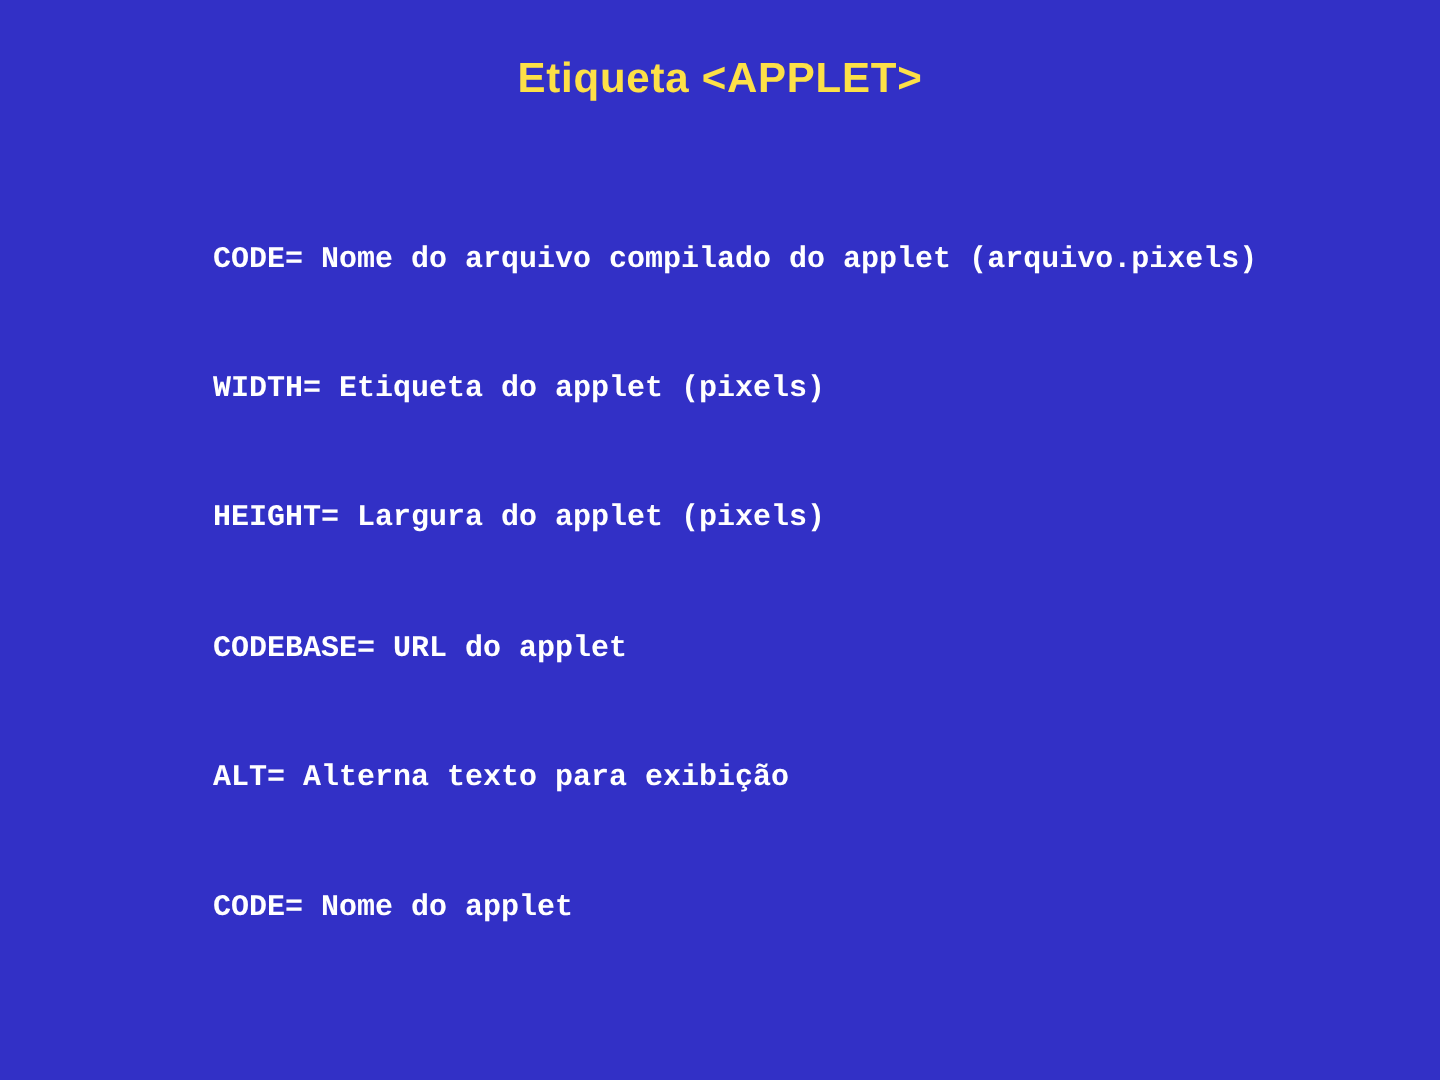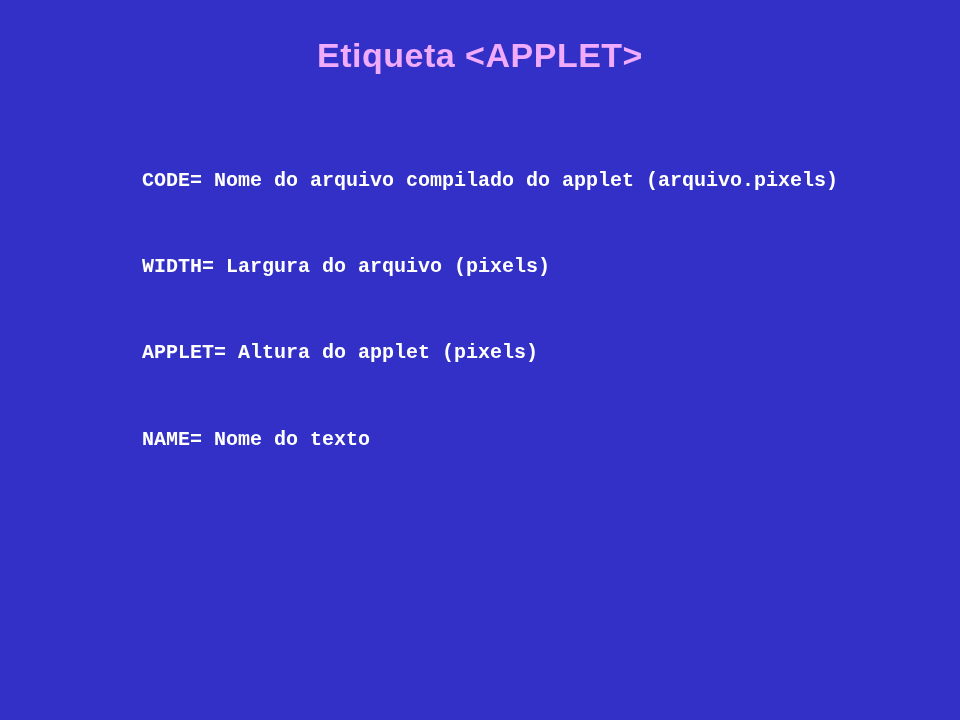--- a/index.html
+++ b/index.html
@@ -15,45 +15,47 @@
     font-weight: bold;
     color: #ffffff;
   }
   .slide {
     box-sizing: border-box;
     padding: 36px 94px 40px 94px;
   }
   .title {
     font-family: Arial, Helvetica, sans-serif;
     font-weight: bold;
-    color: #f0abfc;
-    font-size: 34px;
+    color: #fde047;
+    font-size: 28px;
     text-align: center;
     margin: 0 0 34px 0;
     letter-spacing: 0.5px;
   }
   .code {
     font-size: 20px;
     line-height: 1.44;
     white-space: pre;
   }
   .line { display: block; }
   .indent1 { padding-left: 48px; }
 </style>
 </head>
 <body>
 
 <div class="slide">
   <h1 class="title">Etiqueta &lt;APPLET&gt;</h1>
 
   <div class="code">
     <span class="line indent1">CODE= Nome do arquivo compilado do applet (arquivo.pixels)</span>
-    <span class="line indent1">WIDTH= Largura do arquivo (pixels)</span>
-    <span class="line indent1">APPLET= Altura do applet (pixels)</span>
-    <span class="line indent1">NAME= Nome do texto</span>
+    <span class="line indent1">WIDTH= Etiqueta do applet (pixels)</span>
+    <span class="line indent1">HEIGHT= Largura do applet (pixels)</span>
+    <span class="line indent1">CODEBASE= URL do applet</span>
+    <span class="line indent1">ALT= Alterna texto para exibição</span>
+    <span class="line indent1">CODE= Nome do applet</span>
     
     
     
     
     
     
     
     
     
     

